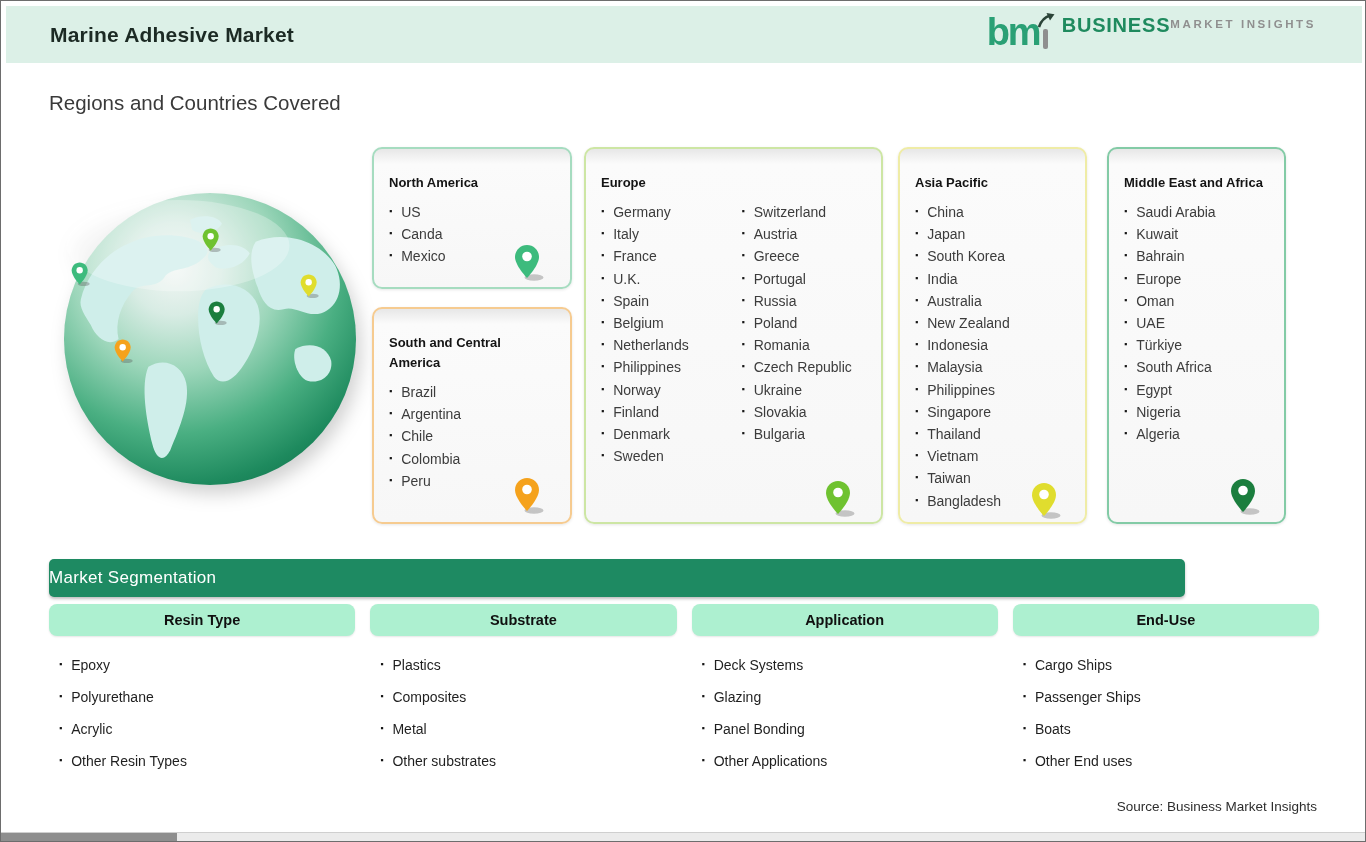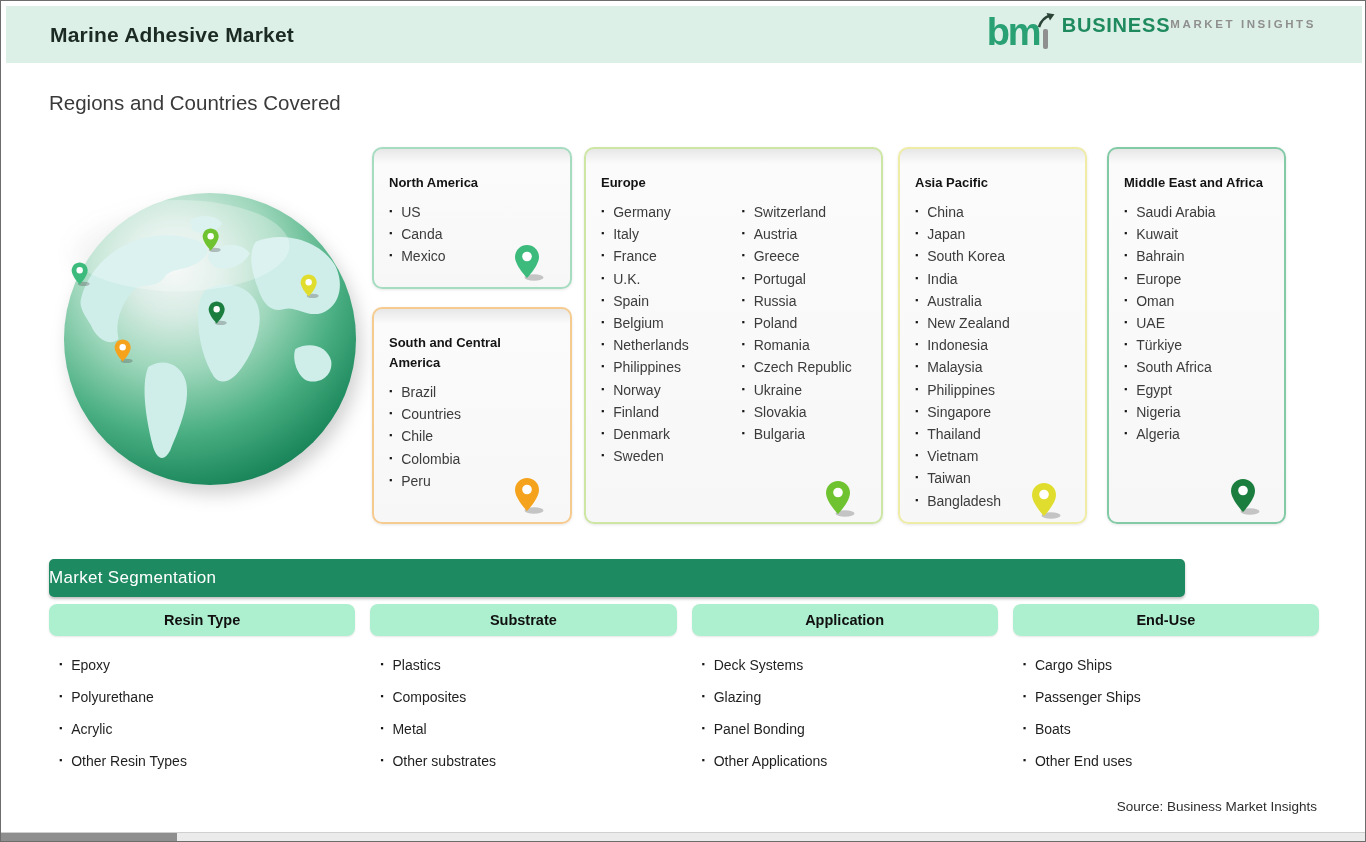--- a/index.html
+++ b/index.html
@@ -179,21 +179,21 @@
 
   <div class="card" id="card-sca" style="border-color: rgb(246, 203, 144);">
     <div class="card-title">South and Central America</div>
     <div class="country-list">
         <div class="country">
           <span class="bullet">▪</span>
           <span>Brazil</span>
         </div>
         <div class="country">
           <span class="bullet">▪</span>
-          <span>Countries</span>
+          <span>Argentina</span>
         </div>
         <div class="country">
           <span class="bullet">▪</span>
           <span>Chile</span>
         </div>
         <div class="country">
           <span class="bullet">▪</span>
           <span>Colombia</span>
         </div>
         <div class="country">

